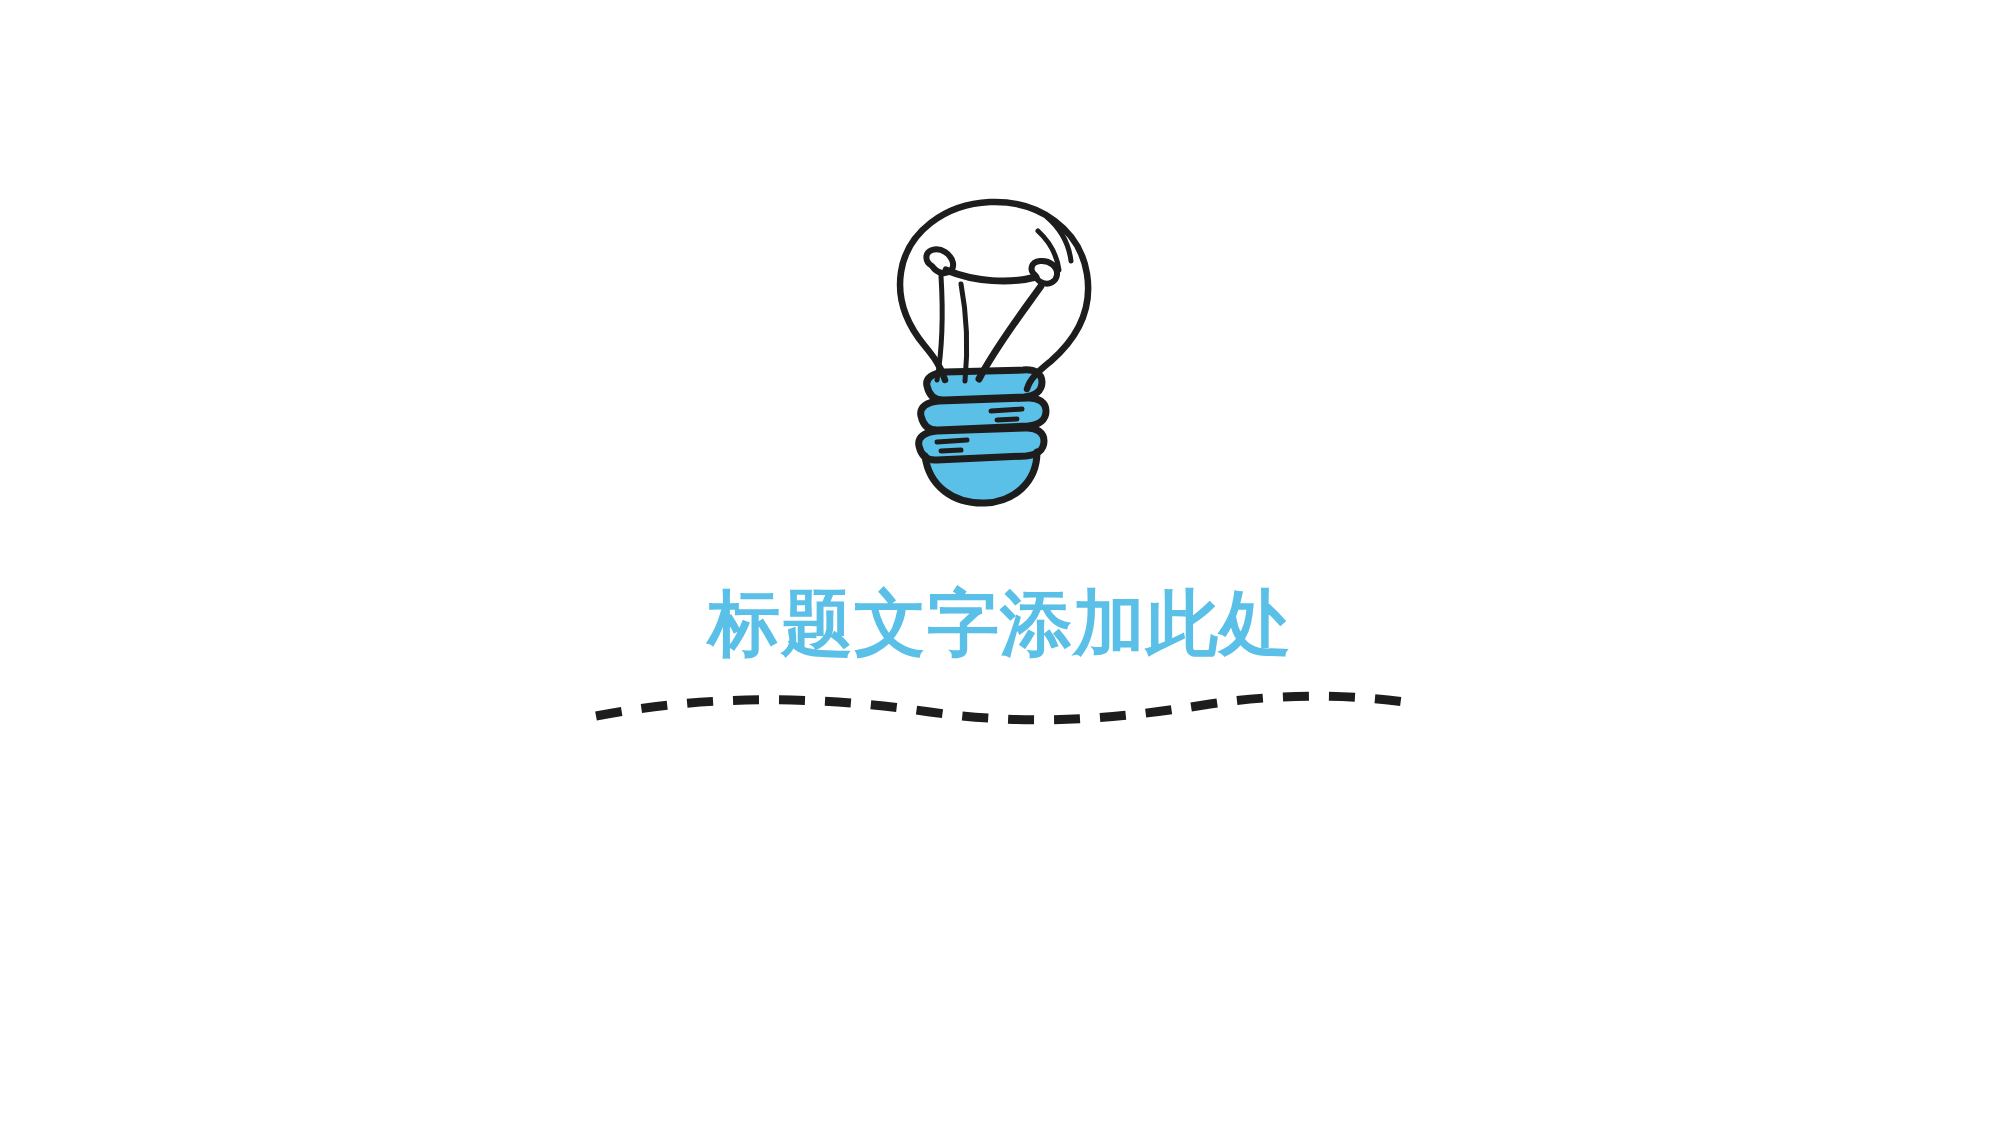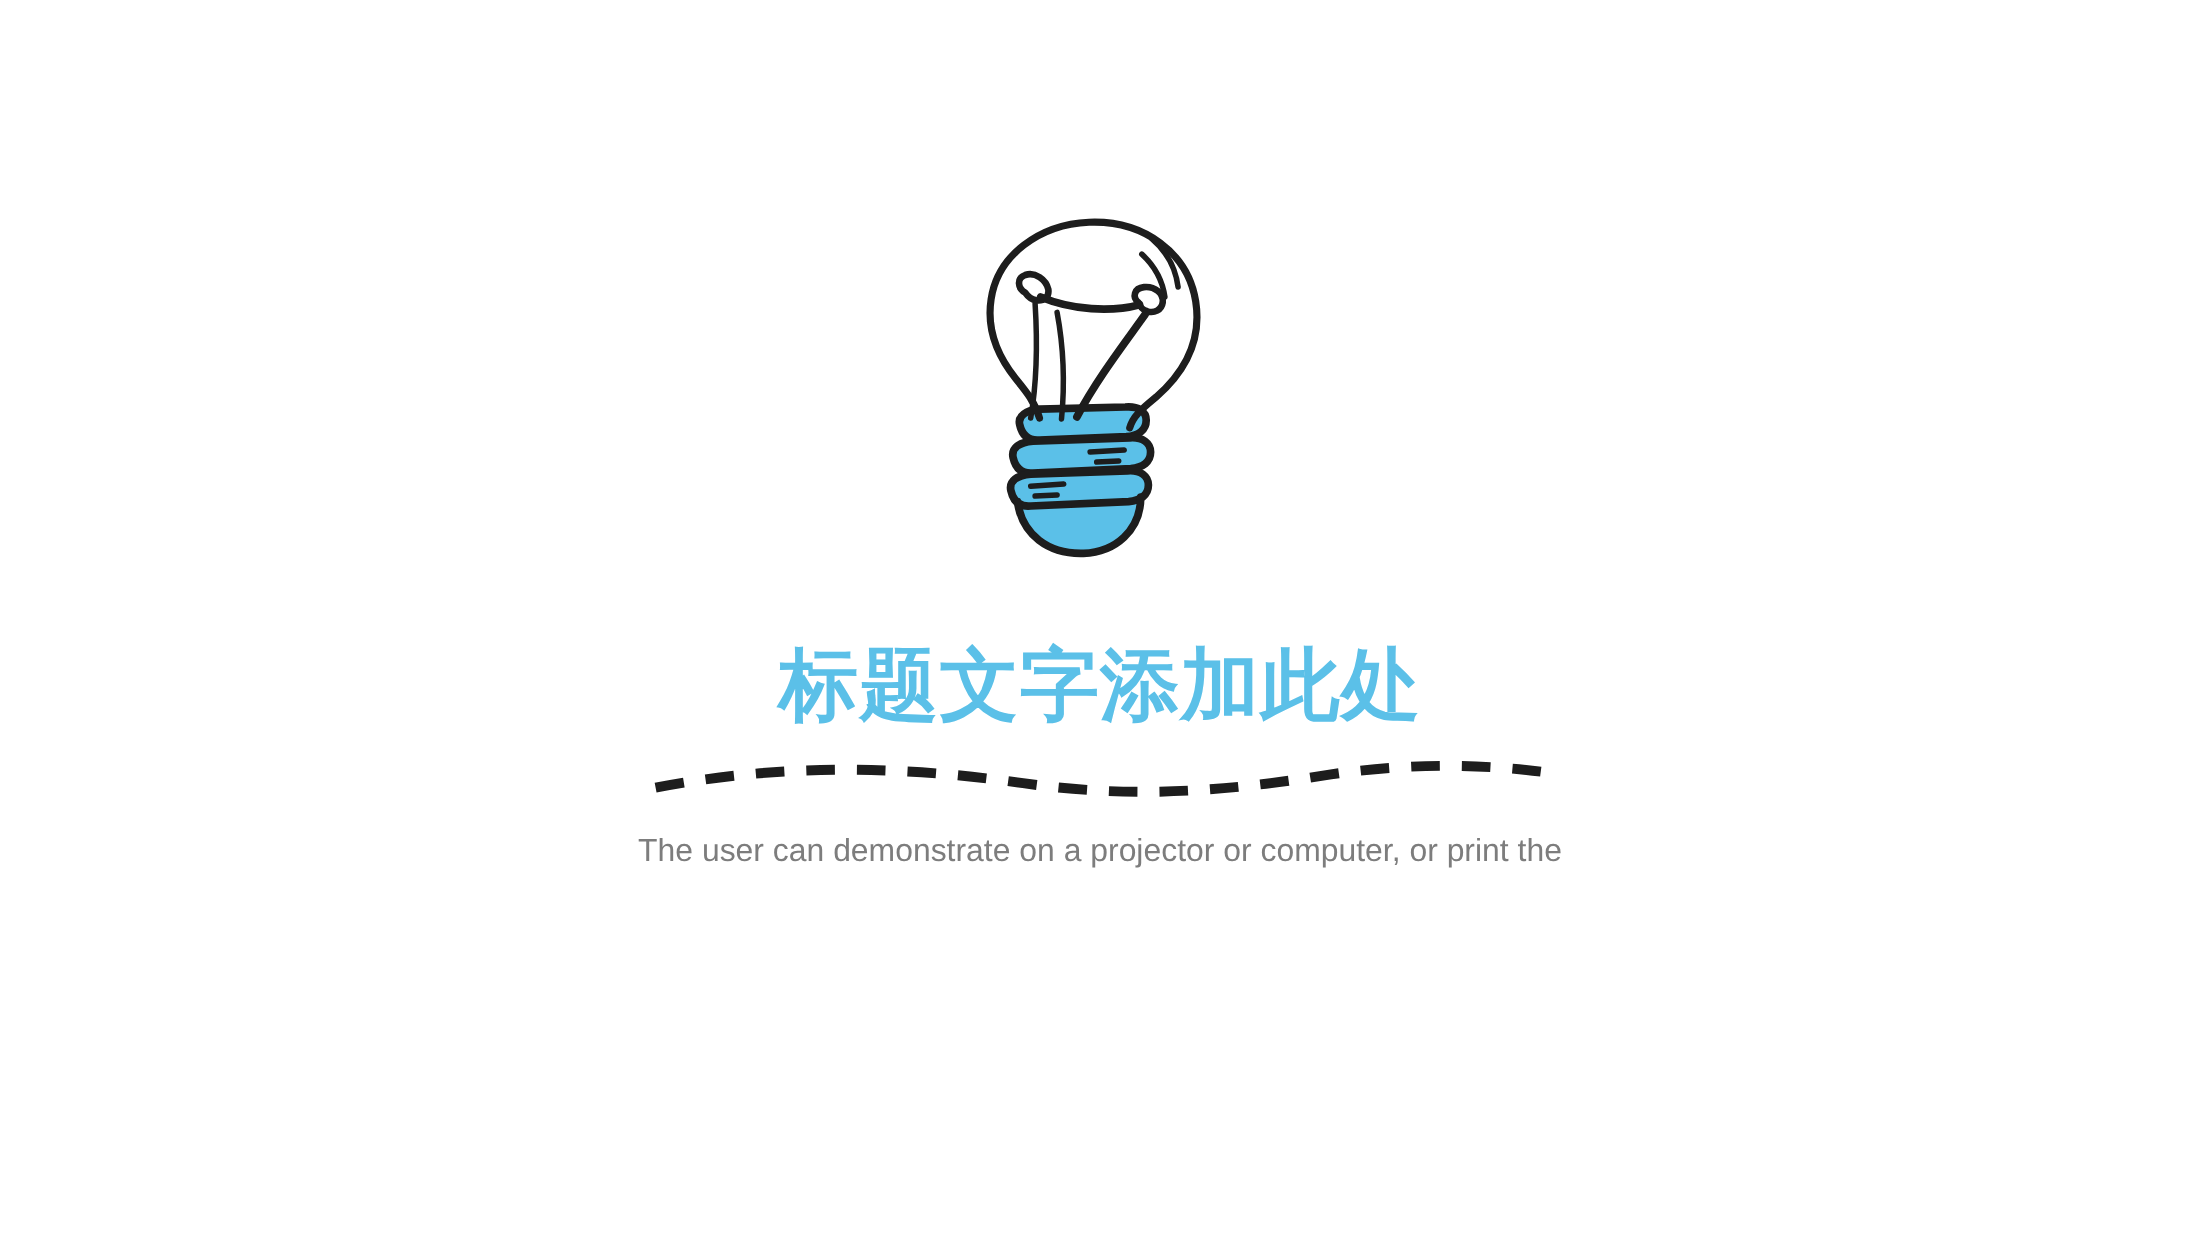--- a/index.html
+++ b/index.html
@@ -214,16 +214,15 @@
     <span class="title">标题文字添加此处</span>
   </div>
 
   <div class="divider-wrap">
     <svg class="divider-svg" viewBox="0 0 820 44" xmlns="http://www.w3.org/2000/svg">
       <path d="M6,26 C120,4 230,6 340,22 C440,36 520,30 620,14 C700,2 770,6 814,12" fill="none" stroke="#1d1d1d" stroke-width="9" stroke-linecap="butt" stroke-dasharray="26 20"></path>
     </svg>
   </div>
 
   <div class="body-wrap">
-    <div class="body-line">The user can demonstrate on a projector or computer, or print the</div>
   </div>
 
 </div>
 
 </body></html>

